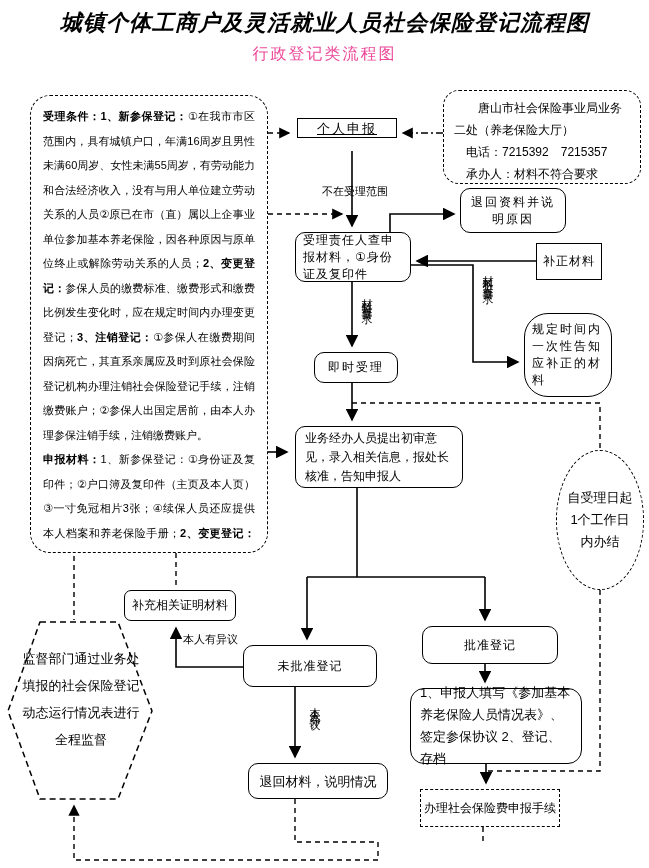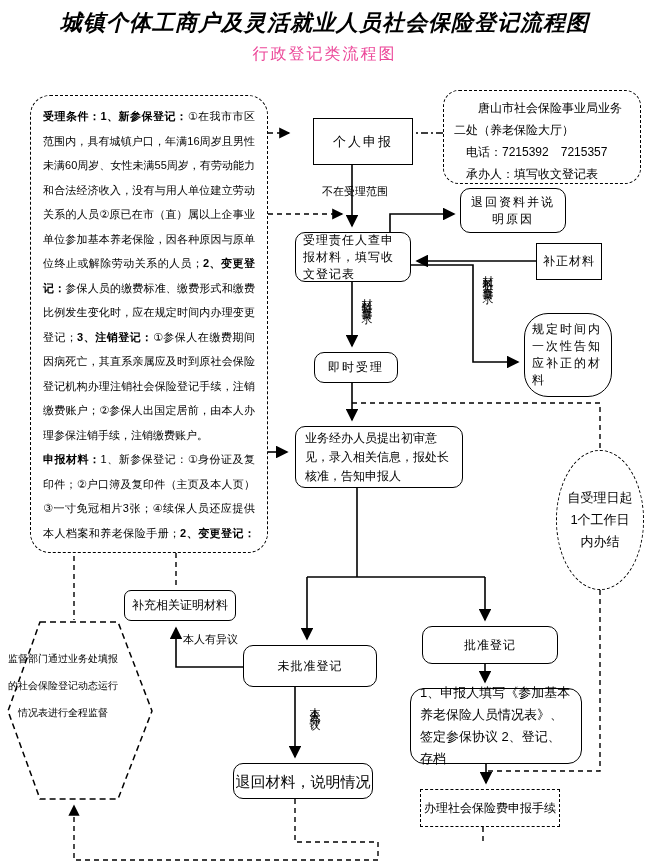--- a/index.html
+++ b/index.html
@@ -18,22 +18,22 @@
   .leftalign{justify-content:flex-start;text-align:left;}
   .label{position:absolute;z-index:3;font-size:11px;color:#000;background:transparent;white-space:nowrap;}
   .vlabel{writing-mode:vertical-rl;text-orientation:upright;letter-spacing:3px;line-height:14px;}
   #left-box{left:30px;top:95px;width:238px;height:458px;border-radius:20px;
             display:block;padding:8px 12px;font-size:11px;line-height:24.5px;
             text-align:justify;overflow:hidden;}
   #office-box{left:443px;top:90px;width:198px;height:94px;border-radius:16px;
               display:block;padding:6px 10px;font-size:12px;line-height:22px;text-align:left;}
   #office-box .l1{text-indent:2em;}
   #office-box .l2,#office-box .l3{text-indent:1em;}
-  #hex-text{position:absolute;left:4px;top:645px;width:118px;z-index:2;
-            font-size:10px;line-height:27px;text-align:center;background:transparent;}
+  #hex-text{position:absolute;left:22px;top:645px;width:118px;z-index:2;
+            font-size:13px;line-height:27px;text-align:center;background:transparent;}
   #oval{left:556px;top:450px;width:88px;height:140px;border-radius:50%;
         font-size:13px;line-height:22px;padding:8px;}
 </style>
 </head>
 <body>
 
 <div id="page">
 
   <div id="title">城镇个体工商户及灵活就业人员社会保险登记流程图</div>
   <div id="subtitle">行政登记类流程图</div>
@@ -79,28 +79,28 @@
   </svg>
 
   <div class="node dashedb" id="left-box">
     <div><span style="font-weight: bold;">受理条件：1、新参保登记：</span><span>①在我市市区范围内，具有城镇户口，年满16周岁且男性未满60周岁、女性未满55周岁，有劳动能力和合法经济收入，没有与用人单位建立劳动关系的人员②原已在市（直）属以上企事业单位参加基本养老保险，因各种原因与原单位终止或解除劳动关系的人员；</span><span style="font-weight: bold;">2、变更登记：</span><span>参保人员的缴费标准、缴费形式和缴费比例发生变化时，应在规定时间内办理变更登记；</span><span style="font-weight: bold;">3、注销登记：</span><span>①参保人在缴费期间因病死亡，其直系亲属应及时到原社会保险登记机构办理注销社会保险登记手续，注销缴费账户；②参保人出国定居前，由本人办理参保注销手续，注销缴费账户。</span></div>
     <div><span style="font-weight: bold;">申报材料：</span><span>1、新参保登记：①身份证及复印件；②户口簿及复印件（主页及本人页）③一寸免冠相片3张；④续保人员还应提供本人档案和养老保险手册；</span><span style="font-weight: bold;">2、变更登记：</span><span>①变更登记申请；②变更前原有关登记证件资料。</span></div>
   </div>
 
   <div class="node dashedb" id="office-box">
     <div class="l1">唐山市社会保险事业局业务二处（养老保险大厅）</div>
     <div class="l2">电话：7215392　7215357</div>
-    <div class="l3">承办人：填写收文登记表</div>
+    <div class="l3">承办人：材料不符合要求</div>
   </div>
 
-  <div class="node" style="left:313px;top:118px;width:100px;height:47px;font-size:13px;letter-spacing:2px;">个人申报</div>
+  <div class="node" style="left:297px;top:118px;width:100px;height:20px;font-size:13px;letter-spacing:2px;text-decoration:underline;">个人申报</div>
 
   <div class="node rounded" style="left:460px;top:188px;width:106px;height:45px;padding:2px 8px;letter-spacing:2px;">退回资料并说明原因</div>
 
-  <div class="node rounded leftalign" style="left:295px;top:232px;width:116px;height:50px;padding:3px 7px;letter-spacing:1px;">受理责任人查申报材料，填写收文登记表</div>
+  <div class="node rounded leftalign" style="left:295px;top:232px;width:116px;height:50px;padding:3px 7px;letter-spacing:1px;">受理责任人查申报材料，①身份证及复印件</div>
 
   <div class="node" style="left:536px;top:243px;width:66px;height:37px;letter-spacing:1px;">补正材料</div>
 
   <div class="node rounded" style="left:314px;top:352px;width:84px;height:31px;letter-spacing:2px;">即时受理</div>
 
   <div class="node rounded leftalign" style="left:524px;top:313px;width:88px;height:84px;padding:4px 7px;letter-spacing:2px;border-radius:24px;">规定时间内一次性告知应补正的材料</div>
 
   <div class="node rounded leftalign" style="left:295px;top:426px;width:168px;height:62px;padding:4px 9px;line-height:19px;">业务经办人员提出初审意见，录入相关信息，报处长核准，告知申报人</div>
 
   <div class="node dashedb" id="oval">自受理日起1个工作日内办结</div>
@@ -108,21 +108,21 @@
   <div class="node" style="left:124px;top:590px;width:112px;height:31px;border-radius:7px;">补充相关证明材料</div>
 
   <div class="node rounded" style="left:243px;top:645px;width:134px;height:42px;letter-spacing:1px;text-align:center;">未批准登记</div>
 
   <div class="node rounded" style="left:422px;top:626px;width:136px;height:38px;letter-spacing:1px;">批准登记</div>
 
   <div id="hex-text">监督部门通过业务处填报的社会保险登记动态运行情况表进行全程监督</div>
 
   <div class="node rounded leftalign" style="left:410px;top:688px;width:172px;height:76px;padding:13px 9px;font-size:13px;line-height:22px;border-radius:14px;">1、申报人填写《参加基本养老保险人员情况表》、签定参保协议 2、登记、存档</div>
 
-  <div class="node rounded" style="left:233px;top:763px;width:140px;height:36px;font-size:15px;">退回材料，说明情况</div>
+  <div class="node rounded" style="left:248px;top:763px;width:140px;height:36px;font-size:13px;">退回材料，说明情况</div>
 
   <div class="node dashedb" style="left:420px;top:789px;width:140px;height:38px;">办理社会保险费申报手续</div>
 
   <div class="label" style="left:322px;top:184px;">不在受理范围</div>
   <div class="label vlabel" style="left:360px;top:289px;">材料符合要求</div>
   <div class="label vlabel" style="left:481px;top:266px;">材料不符合要求</div>
   <div class="label" style="left:183px;top:632px;">本人有异议</div>
   <div class="label vlabel" style="left:308px;top:698px;">本人无异议</div>
 
 </div>

